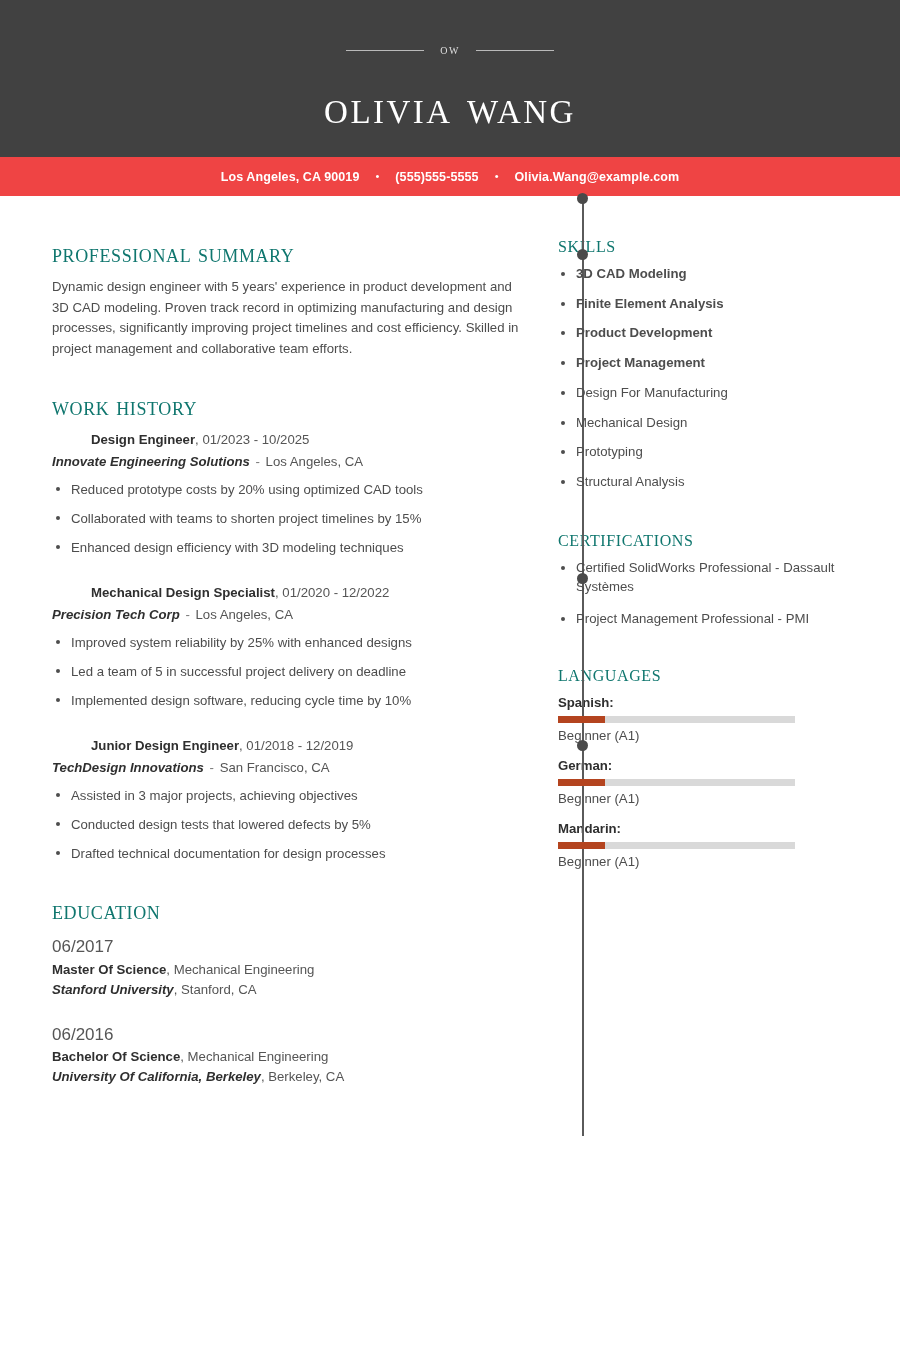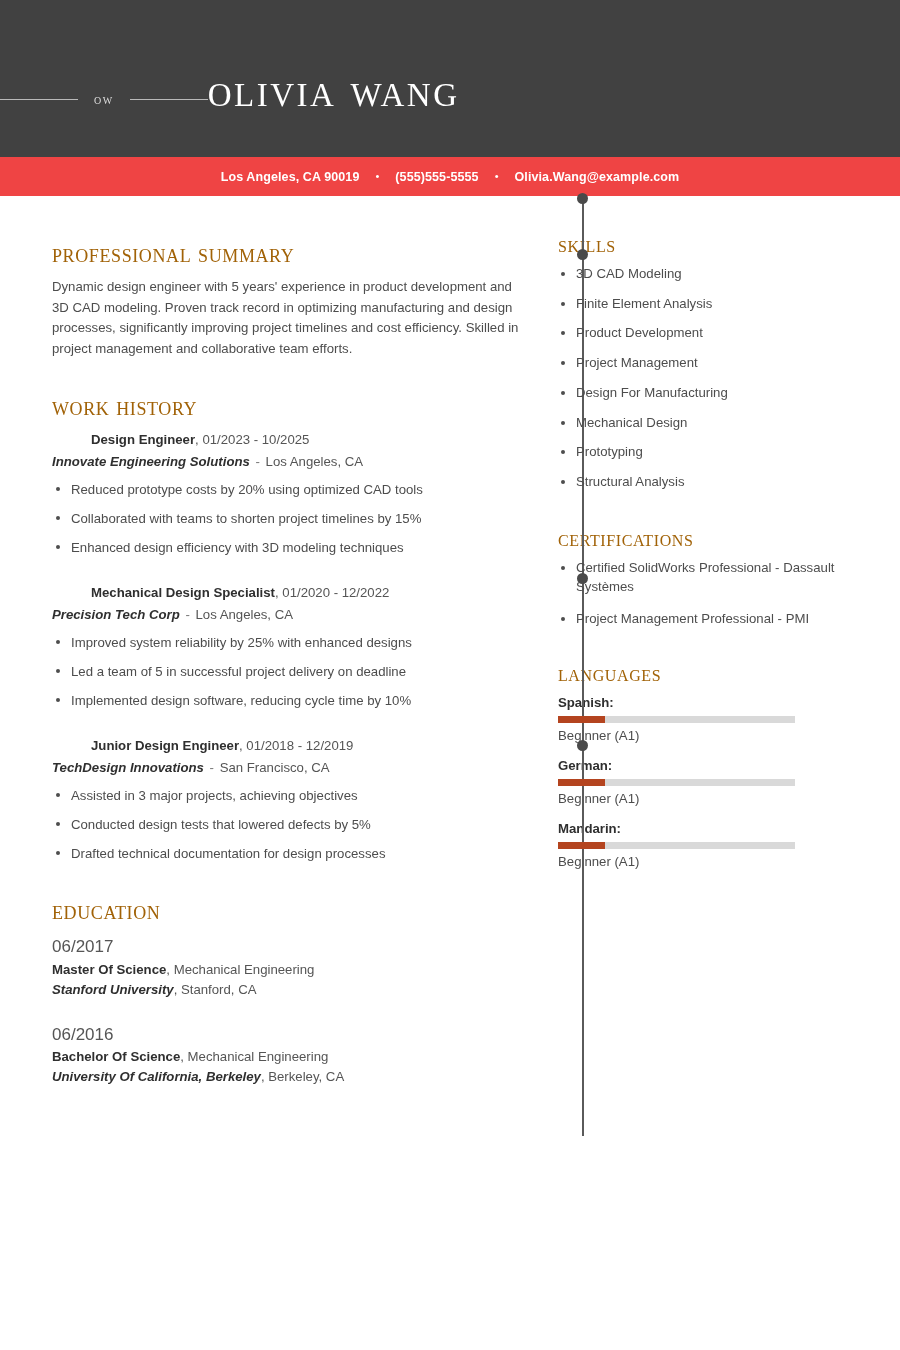--- a/index.html
+++ b/index.html
@@ -21,21 +21,21 @@
     height: 1350px;
     background: #ffffff;
   }
 
   
   .header-dark {
     background: #414141;
     height: 157px;
     position: relative;
     display: flex;
-    flex-direction: row;
+    flex-direction: column;
     align-items: center;
     justify-content: flex-start;
   }
   .monogram-row {
     display: flex;
     align-items: center;
     justify-content: center;
     gap: 16px;
     margin-top: 42px;
     height: 16px;
@@ -121,21 +121,21 @@
     height: 11px;
     border-radius: 50%;
     background: #4a4a4a;
   }
   .tl-dot.top { top: -3px; }
 
   
   .sec-title {
     font-family: "Liberation Serif", serif;
     font-size: 25px;
-    color: #a16207;
+    color: #0f766e;
     font-variant: small-caps;
     text-transform: lowercase;
     letter-spacing: 0.6px;
     margin: 0 0 9px 0;
     font-weight: 400;
   }
   .sec-title.right {
     font-size: 23px;
     margin-bottom: 7px;
   }
@@ -209,21 +209,21 @@
   }
   .edu-line {
     font-size: 13.2px;
     color: #555;
     line-height: 1.5;
   }
   .edu-degree { font-weight: bold; color: #2f2f2f; }
   .edu-school { font-weight: bold; font-style: italic; color: #2f2f2f; }
 
   
-  .skills-group { margin-bottom: 12px; }
+  .skills-group { margin-bottom: 12px; font-weight: bold; }
   ul.side-list {
     list-style: none;
     margin: 0 0 0 0;
     padding: 0;
   }
   ul.side-list li {
     position: relative;
     font-size: 13.2px;
     color: #4d4d4d;
     padding-left: 18px;

